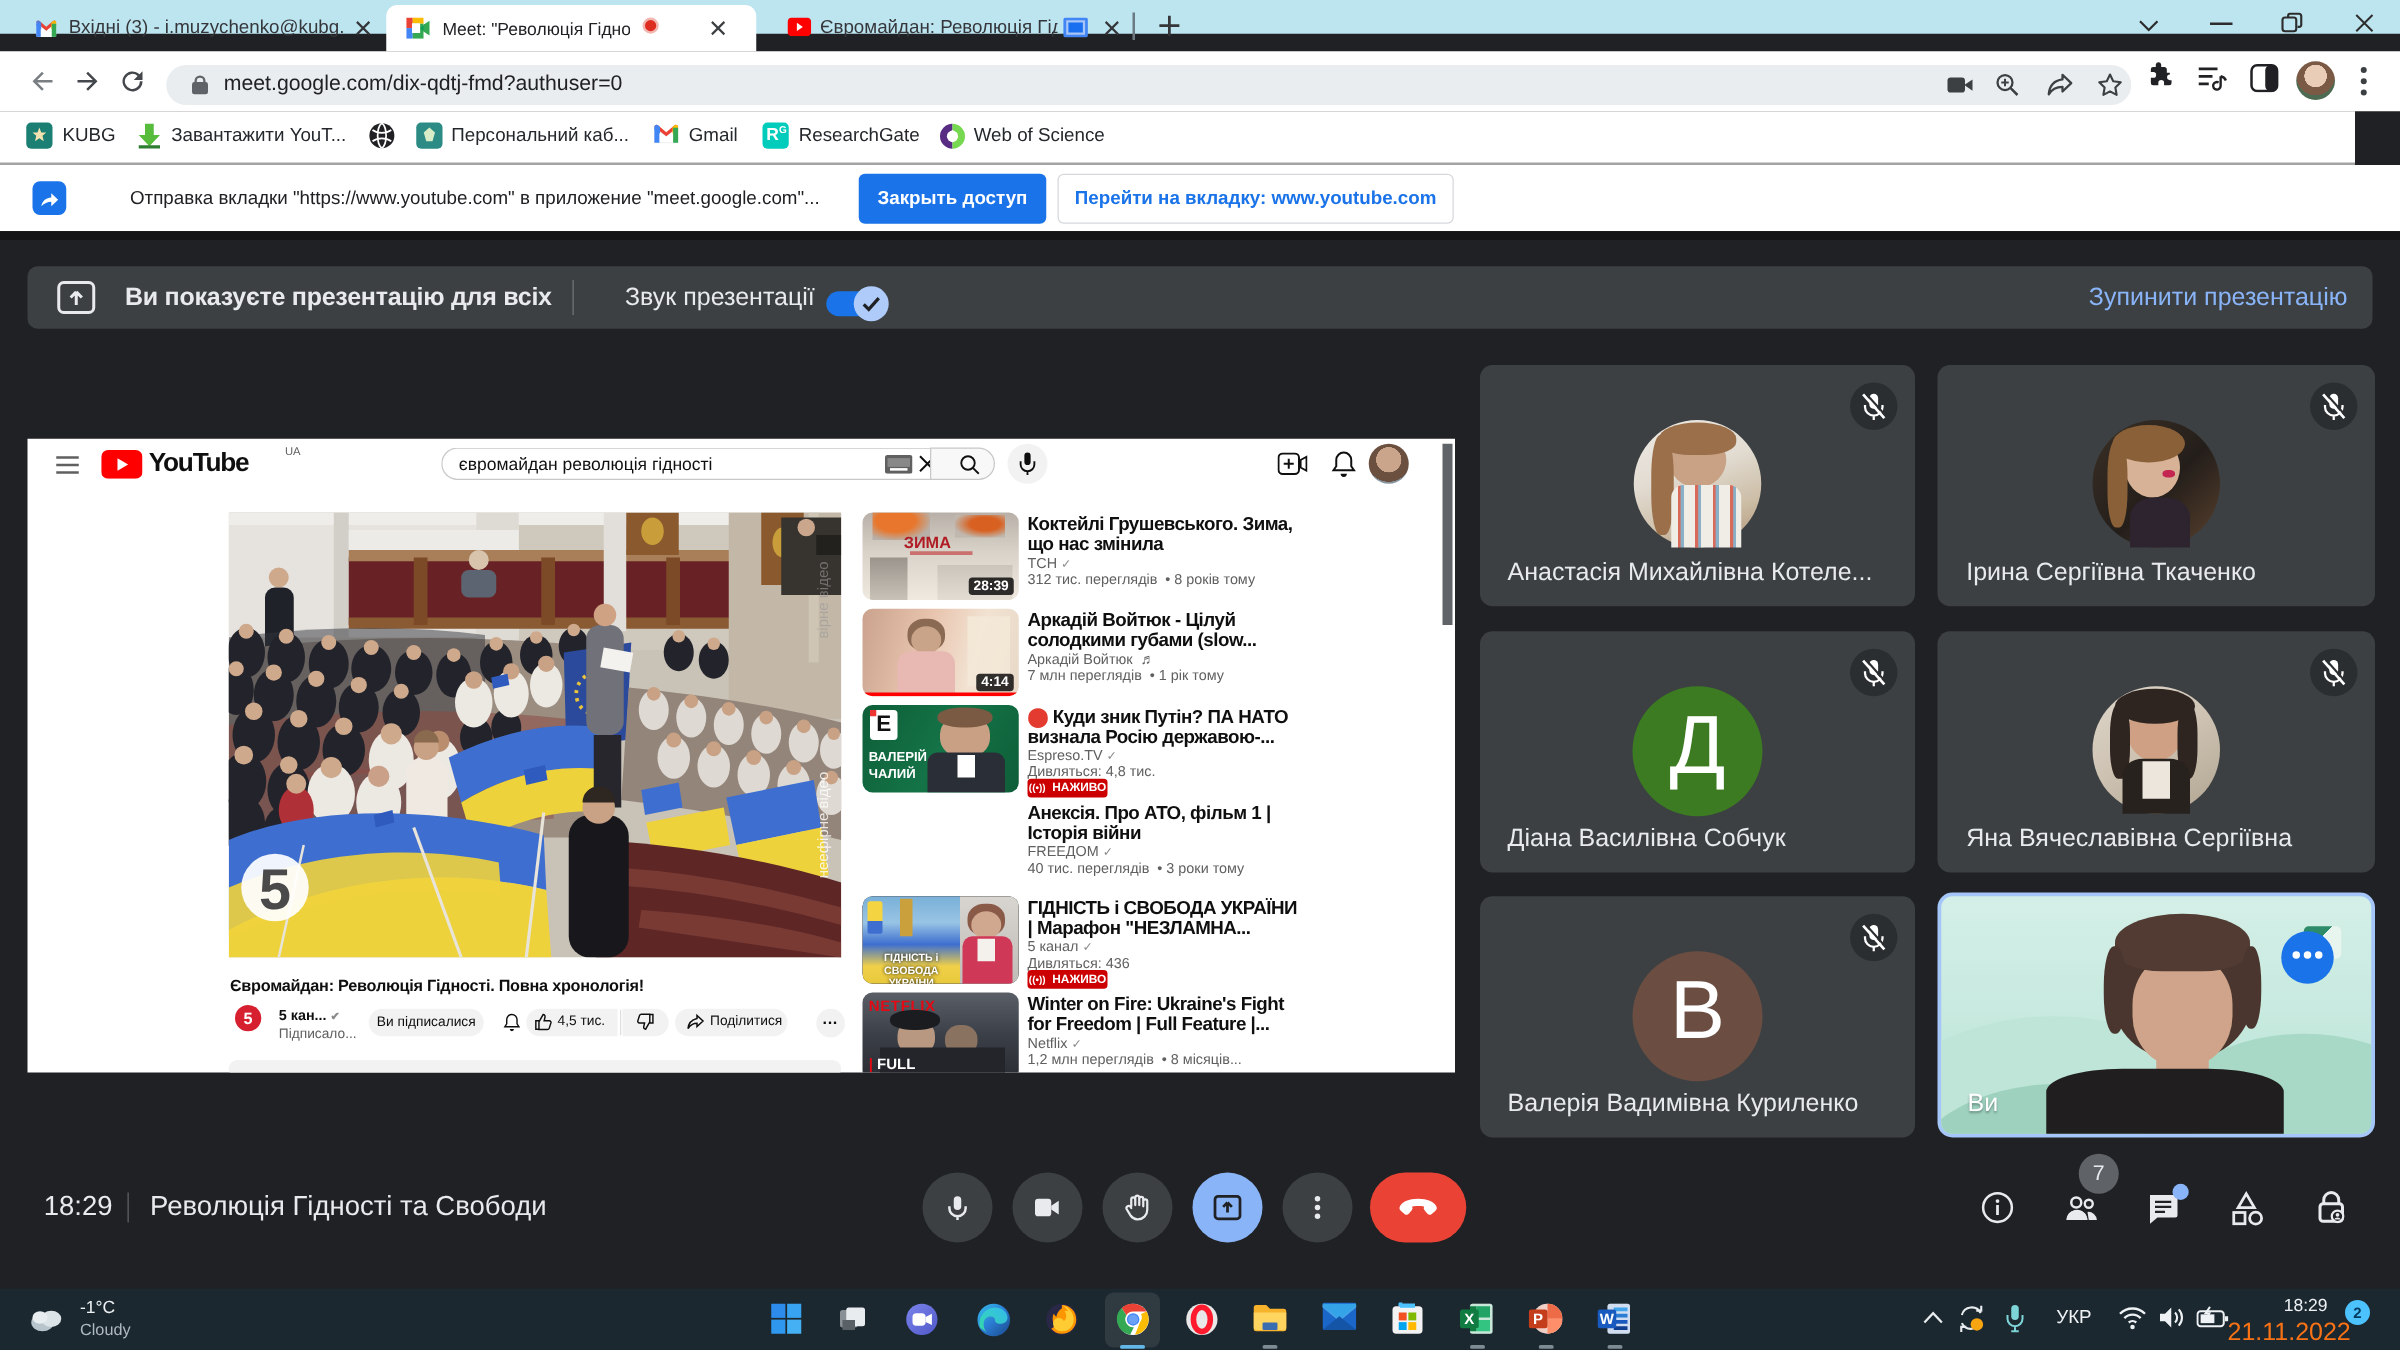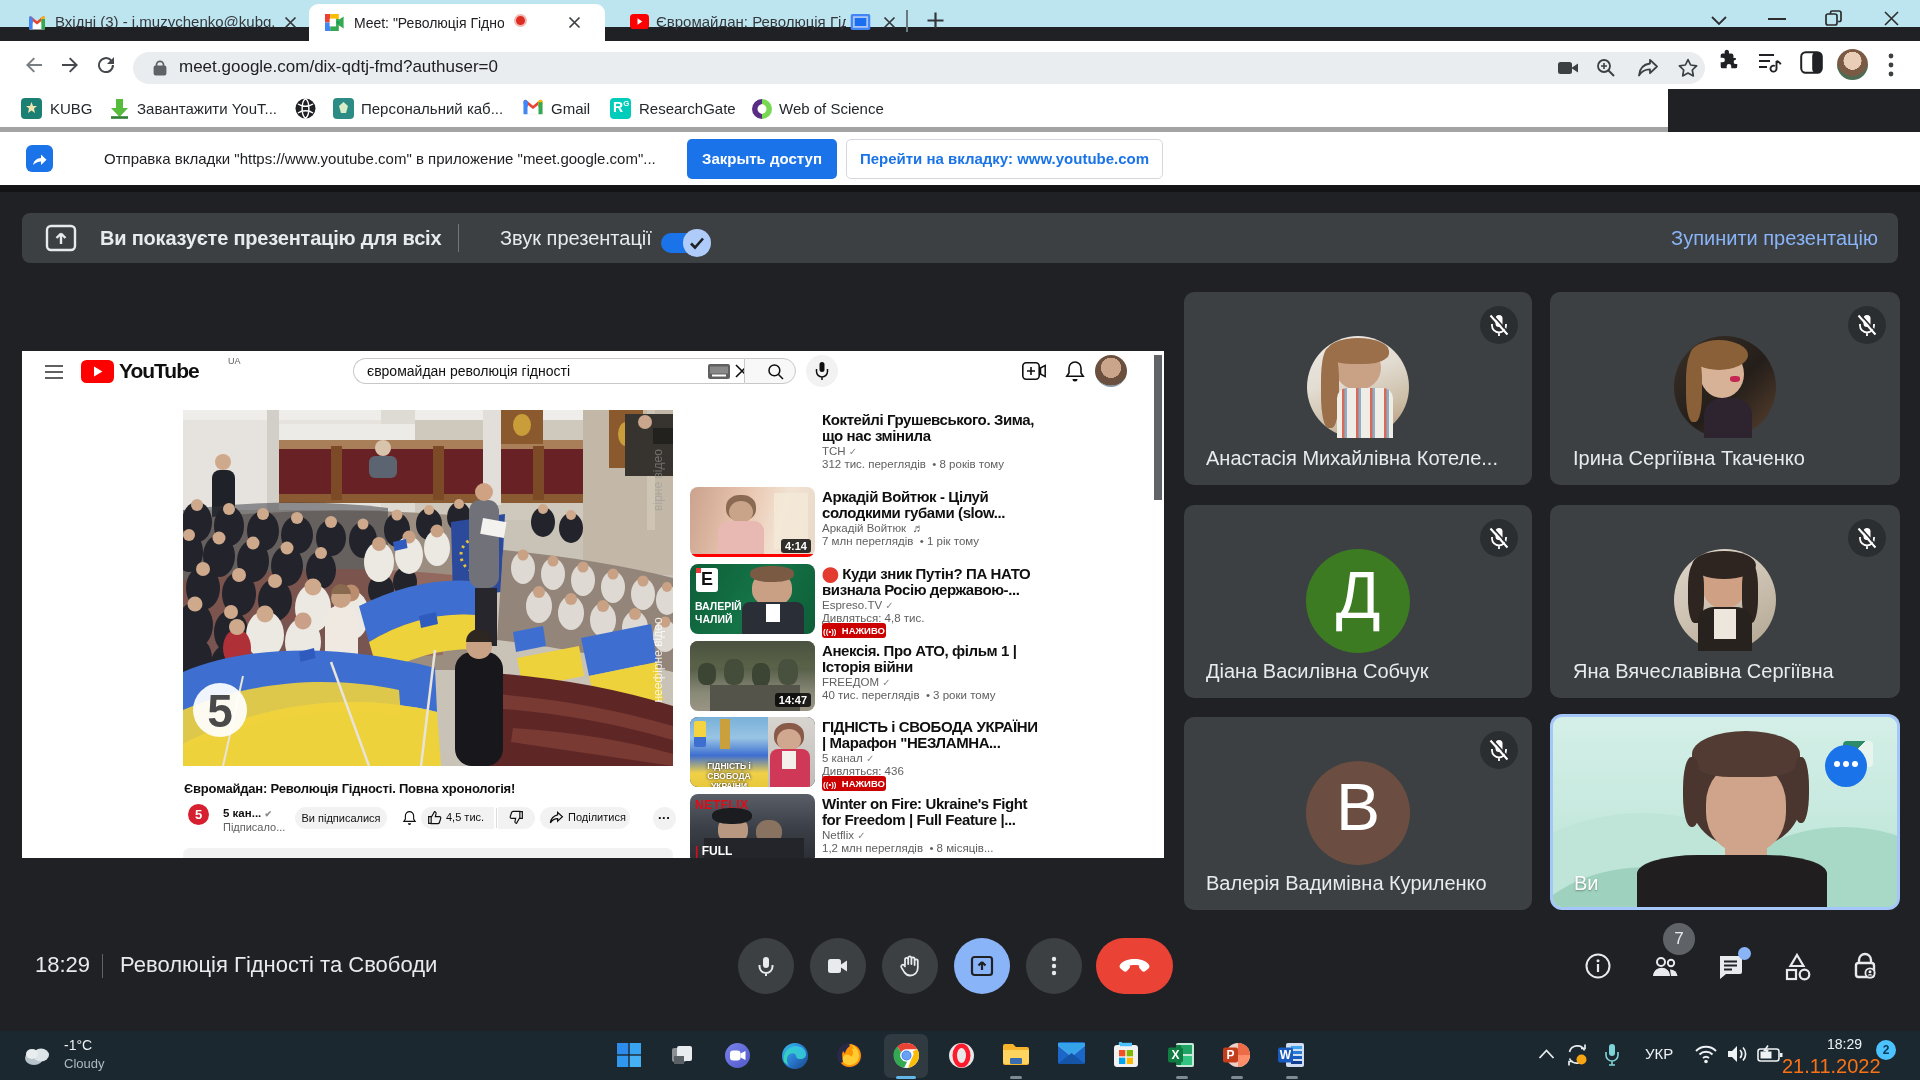--- a/index.html
+++ b/index.html
@@ -5,21 +5,21 @@
   * { margin:0; padding:0; box-sizing:border-box; }
   html,body { width:1920px; height:1080px; overflow:hidden; background:#202124;
     font-family:"Liberation Sans", sans-serif; }
   .a { position:absolute; }
   #page { position:relative; width:1920px; height:1080px; }
   
   #tabbar { left:0; top:0; width:1920px; height:27px; background:#bde5f0; }
   .tab-title { font-size:15px; color:#35363a; white-space:nowrap; overflow:hidden; }
   #toolbar { left:0; top:41px; width:1920px; height:48px; background:#fff; }
   #omnibox { left:133px; top:52px; width:1572px; height:32px; border-radius:16px; background:#eaedef; }
-  #bookbar { left:0; top:89px; width:1668px; height:43px; background:#fff; border-bottom:5px solid #a3a3a3; }
+  #bookbar { left:0; top:89px; width:1884px; height:43px; background:#fff; border-bottom:2px solid #a3a3a3; }
   .bm { font-size:15px; color:#24282c; }
   #infobar { left:0; top:132px; width:1920px; height:53px; background:#fff; }
   
   #meet { left:0; top:185px; width:1920px; height:846px; background:#202124; }
   #banner { left:22px; top:28px; width:1876px; height:50px; border-radius:8px; background:#3c4043; }
   #shared { left:22px; top:166px; width:1142px; height:507px; background:#fff; overflow:hidden; }
   .tile { background:#3c4043; border-radius:10px; overflow:hidden; }
   .tname { font-size:20px; font-weight:500; color:#e8eaed; white-space:nowrap; }
   .micoff { width:38px; height:38px; border-radius:50%; background:#2b2e31; }
   
@@ -657,20 +657,29 @@
       <svg class="a" style="left:526px;top:459px;" width="16" height="16" viewBox="0 0 20 20">
           <path d="M12 6 V3 L18 8.5 L12 14 V10.8 C7.5 10.8 5 13 3 16 C3.5 11 6 7.5 12 6 Z" fill="none" stroke="#0f0f0f" stroke-width="1.5"></path>
         </svg>
       <div class="a" style="left:546px;top:460px;font-size:11px;font-weight:500;color:#0f0f0f;">Поділитися</div>
       <div class="a" style="left:631px;top:456px;width:23px;height:23px;border-radius:50%;background:#f2f2f2;"></div>
       <div class="a" style="left:636px;top:456px;font-size:13px;font-weight:700;color:#0f0f0f;letter-spacing:0.5px;">...</div>
       <div class="a" style="left:161px;top:497px;width:490px;height:14px;border-radius:10px;background:#f2f2f2;"></div>
 
       <div class="a" id="sb" style="left:0;top:0;width:1142px;height:507px;">
 
+        <div class="a thumb" style="top:59px;background:linear-gradient(180deg,#b8b0a8 0%,#d8d2c8 45%,#efe9e0 100%);">
+          <div class="a" style="left:8px;top:0;width:46px;height:22px;background:radial-gradient(ellipse at 40% 30%,#e8762c 0 40%,#b8b0a8 75%);"></div>
+          <div class="a" style="left:74px;top:2px;width:40px;height:18px;background:radial-gradient(ellipse at 60% 40%,#d86020 0 35%,#c0b8ae 75%);"></div>
+          <div class="a" style="left:33px;top:16px;font-size:13px;font-weight:700;color:#b01c24;">ЗИМА</div>
+          <div class="a" style="left:38px;top:31px;width:50px;height:3px;background:#c03030;opacity:0.6;"></div>
+          <div class="a" style="left:6px;top:36px;width:30px;height:34px;background:linear-gradient(180deg,#9a948c,#c8c2b8);"></div>
+          <div class="a" style="left:60px;top:42px;width:60px;height:28px;background:linear-gradient(180deg,#cac4ba,#e2dcd2);"></div>
+          <div class="dur">28:39</div>
+        </div>
         <div class="a sbt" style="top:61px;">Коктейлі Грушевського. Зима,<br>що нас змінила</div>
         <div class="a sbc" style="top:94px;">ТСН <span class="chk">✓</span></div>
         <div class="a sbc" style="top:107px;">312 тис. переглядів&nbsp; • 8 років тому</div>
 
         <div class="a thumb" style="top:136px;background:linear-gradient(105deg,#caa28e 0%,#e8c4ae 40%,#f2e2d2 70%,#e8d8c8 100%);">
           <div class="a" style="left:84px;top:6px;width:34px;height:56px;background:#f4ead8;opacity:0.8;"></div>
           <div class="a" style="left:36px;top:8px;width:30px;height:26px;border-radius:45%;background:#8a6a52;"></div>
           <div class="a" style="left:39px;top:14px;width:24px;height:22px;border-radius:50%;background:#caa488;"></div>
           <div class="a" style="left:28px;top:34px;width:46px;height:36px;border-radius:10px 10px 0 0;background:#e8b8b2;"></div>
           <div class="dur">4:14</div>
@@ -688,29 +697,20 @@
           <div class="a" style="left:60px;top:2px;width:44px;height:16px;border-radius:45%;background:#7a5a42;"></div>
           <div class="a" style="left:52px;top:38px;width:62px;height:32px;background:#2a2e36;border-radius:8px 8px 0 0;"></div>
           <div class="a" style="left:76px;top:40px;width:14px;height:18px;background:#fff;"></div>
           <div class="a" style="left:5px;top:36px;font-size:10.5px;font-weight:700;color:#fff;line-height:13px;">ВАЛЕРІЙ<br>ЧАЛИЙ</div>
         </div>
         <div class="a sbt" style="top:215px;"><span style="color:#e33b30;">⬤</span> Куди зник Путін? ПА НАТО<br>визнала Росію державою-...</div>
         <div class="a sbc" style="top:248px;">Espreso.TV <span class="chk">✓</span></div>
         <div class="a sbc" style="top:261px;">Дивляться: 4,8 тис.</div>
         <div class="a live" style="top:272px;"><span style="font-size:8px;">((•))</span>&nbsp; НАЖИВО</div>
 
-        <div class="a thumb" style="top:290px;background:linear-gradient(180deg,#6a7058 0%,#58604a 40%,#8a8a78 75%,#9a9484 100%);">
-          <div class="a" style="left:0px;top:0px;width:125px;height:26px;background:linear-gradient(180deg,#4a5240,#5a6248);"></div>
-          <div class="a" style="left:8px;top:22px;width:18px;height:22px;border-radius:40%;background:#3c4434;"></div>
-          <div class="a" style="left:34px;top:18px;width:20px;height:26px;border-radius:40%;background:#444c3a;"></div>
-          <div class="a" style="left:62px;top:22px;width:18px;height:24px;border-radius:40%;background:#3c4434;"></div>
-          <div class="a" style="left:88px;top:18px;width:20px;height:26px;border-radius:40%;background:#48503e;"></div>
-          <div class="a" style="left:20px;top:44px;width:90px;height:26px;background:#55544a;"></div>
-          <div class="dur">14:47</div>
-        </div>
         <div class="a sbt" style="top:292px;">Анексія. Про АТО, фільм 1 |<br>Історія війни</div>
         <div class="a sbc" style="top:325px;">FREEДОМ <span class="chk">✓</span></div>
         <div class="a sbc" style="top:338px;">40 тис. переглядів&nbsp; • 3 роки тому</div>
 
         <div class="a thumb" style="top:366px;background:#222;">
           <div class="a" style="left:0;top:0;width:78px;height:70px;background:linear-gradient(180deg,#7ab0d8 0%,#98c4e4 30%,#3e6fd0 55%,#f0d048 80%,#e8c83c 100%);"></div>
           <div class="a" style="left:4px;top:4px;width:12px;height:26px;background:linear-gradient(180deg,#f4d440 60%,#3e6fd0 61%);border-radius:2px;"></div>
           <div class="a" style="left:30px;top:2px;width:10px;height:30px;background:#caa03c;"></div>
           <div class="a" style="left:0px;top:44px;font-size:8.5px;font-weight:700;color:#fff;text-align:center;width:78px;line-height:10px;text-shadow:0 0 3px #000;">ГІДНІСТЬ і СВОБОДА<br>УКРАЇНИ</div>
           <div class="a" style="left:78px;top:0;width:47px;height:70px;background:linear-gradient(180deg,#d8d4d0 0%,#c0bcb8 100%);"></div>

